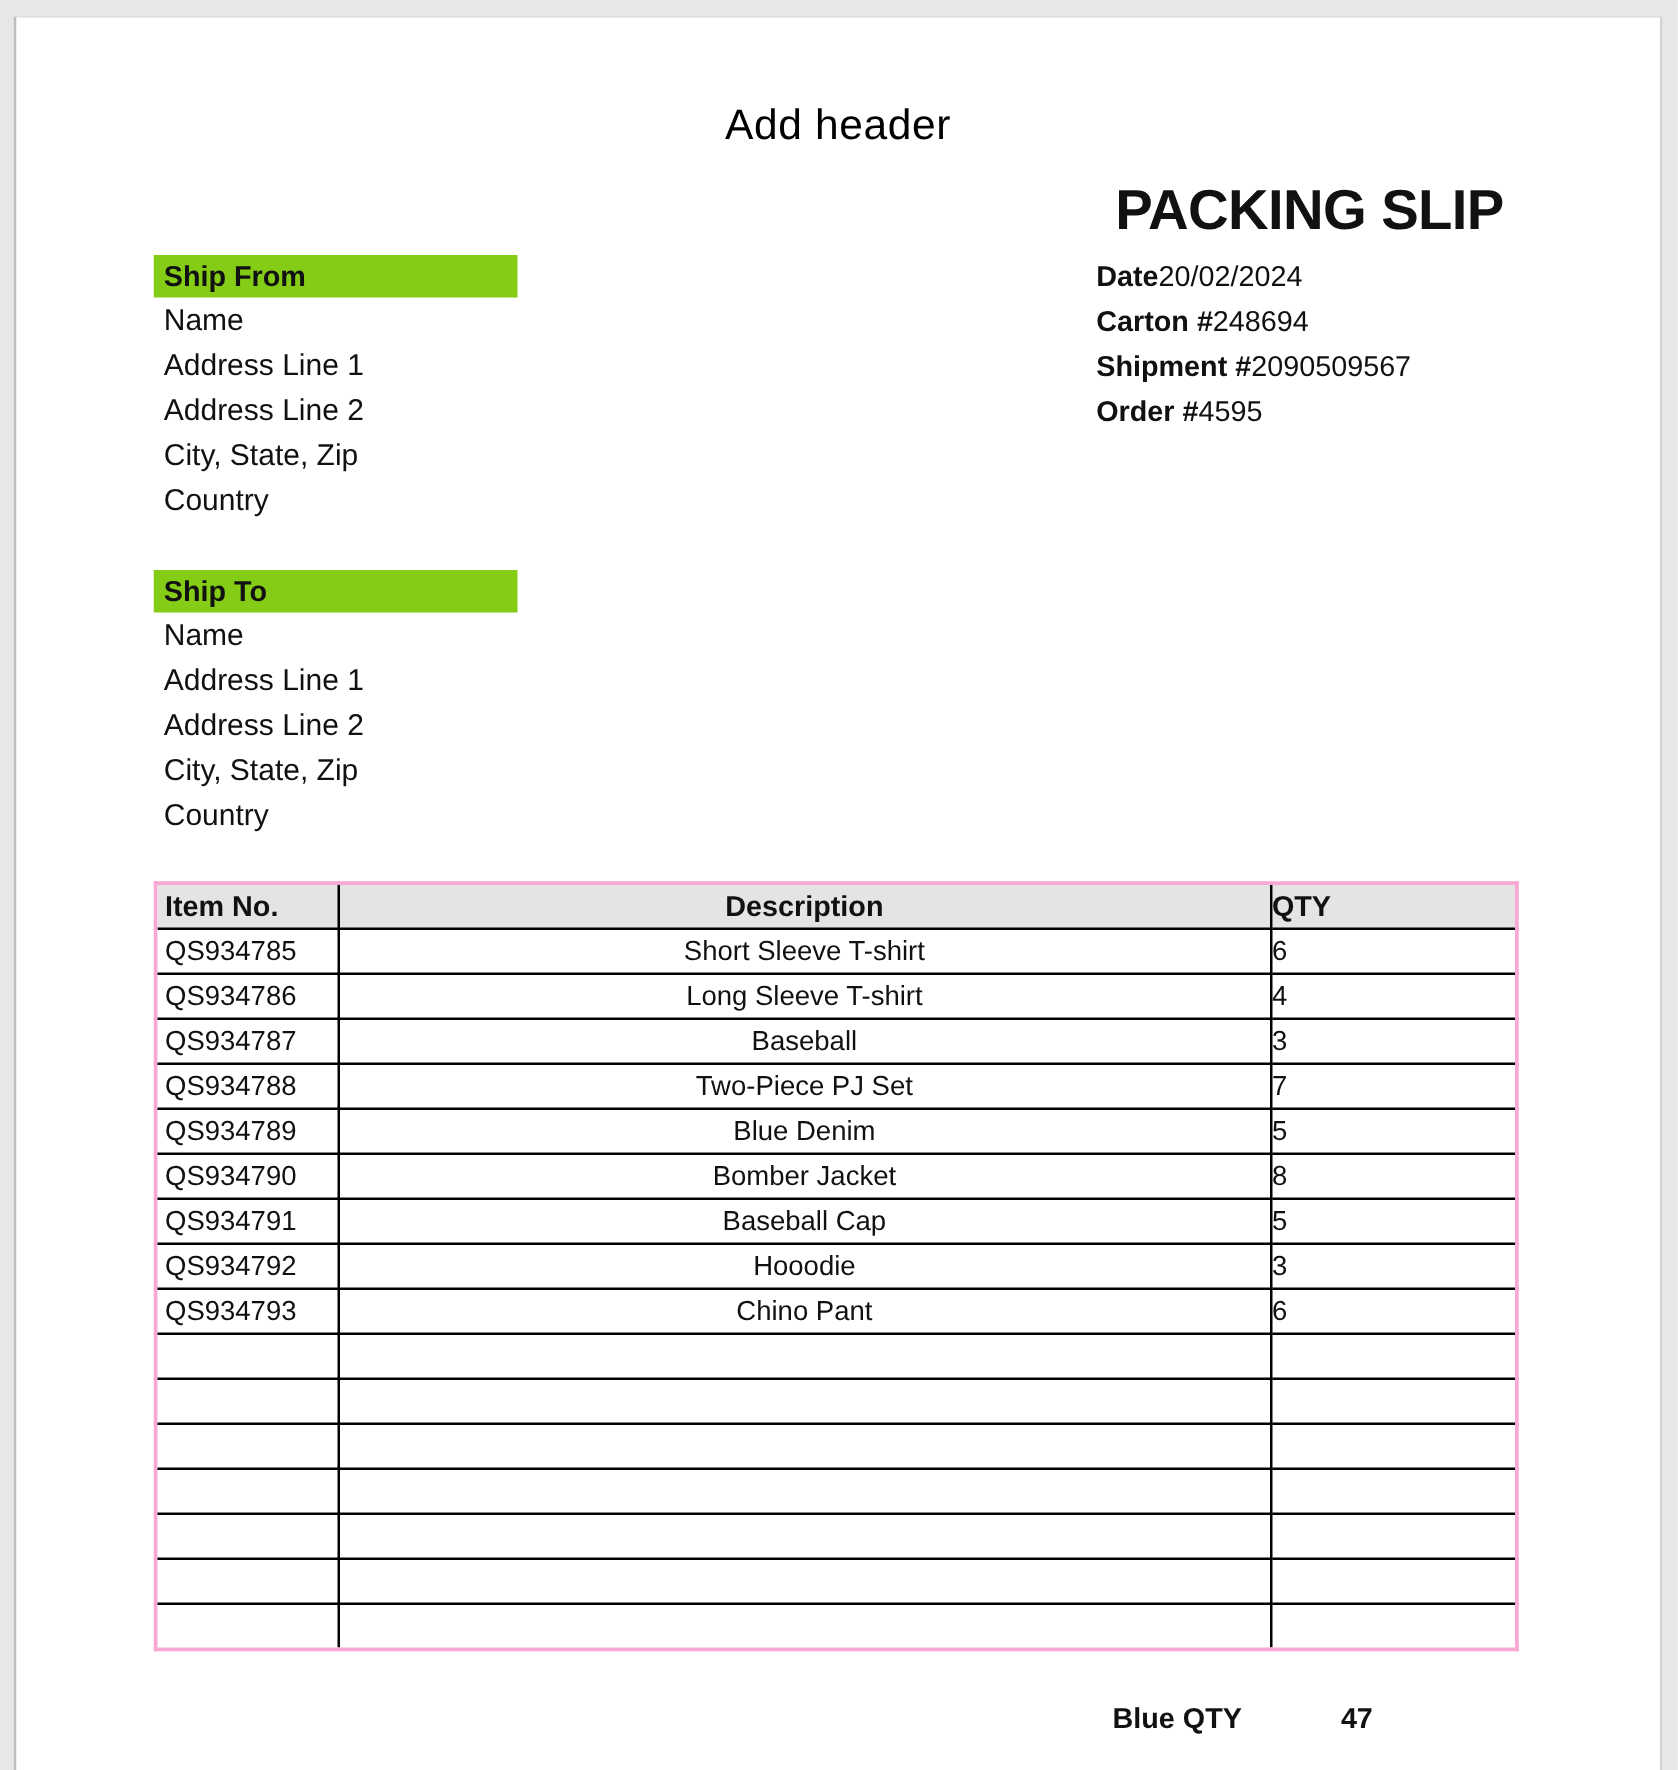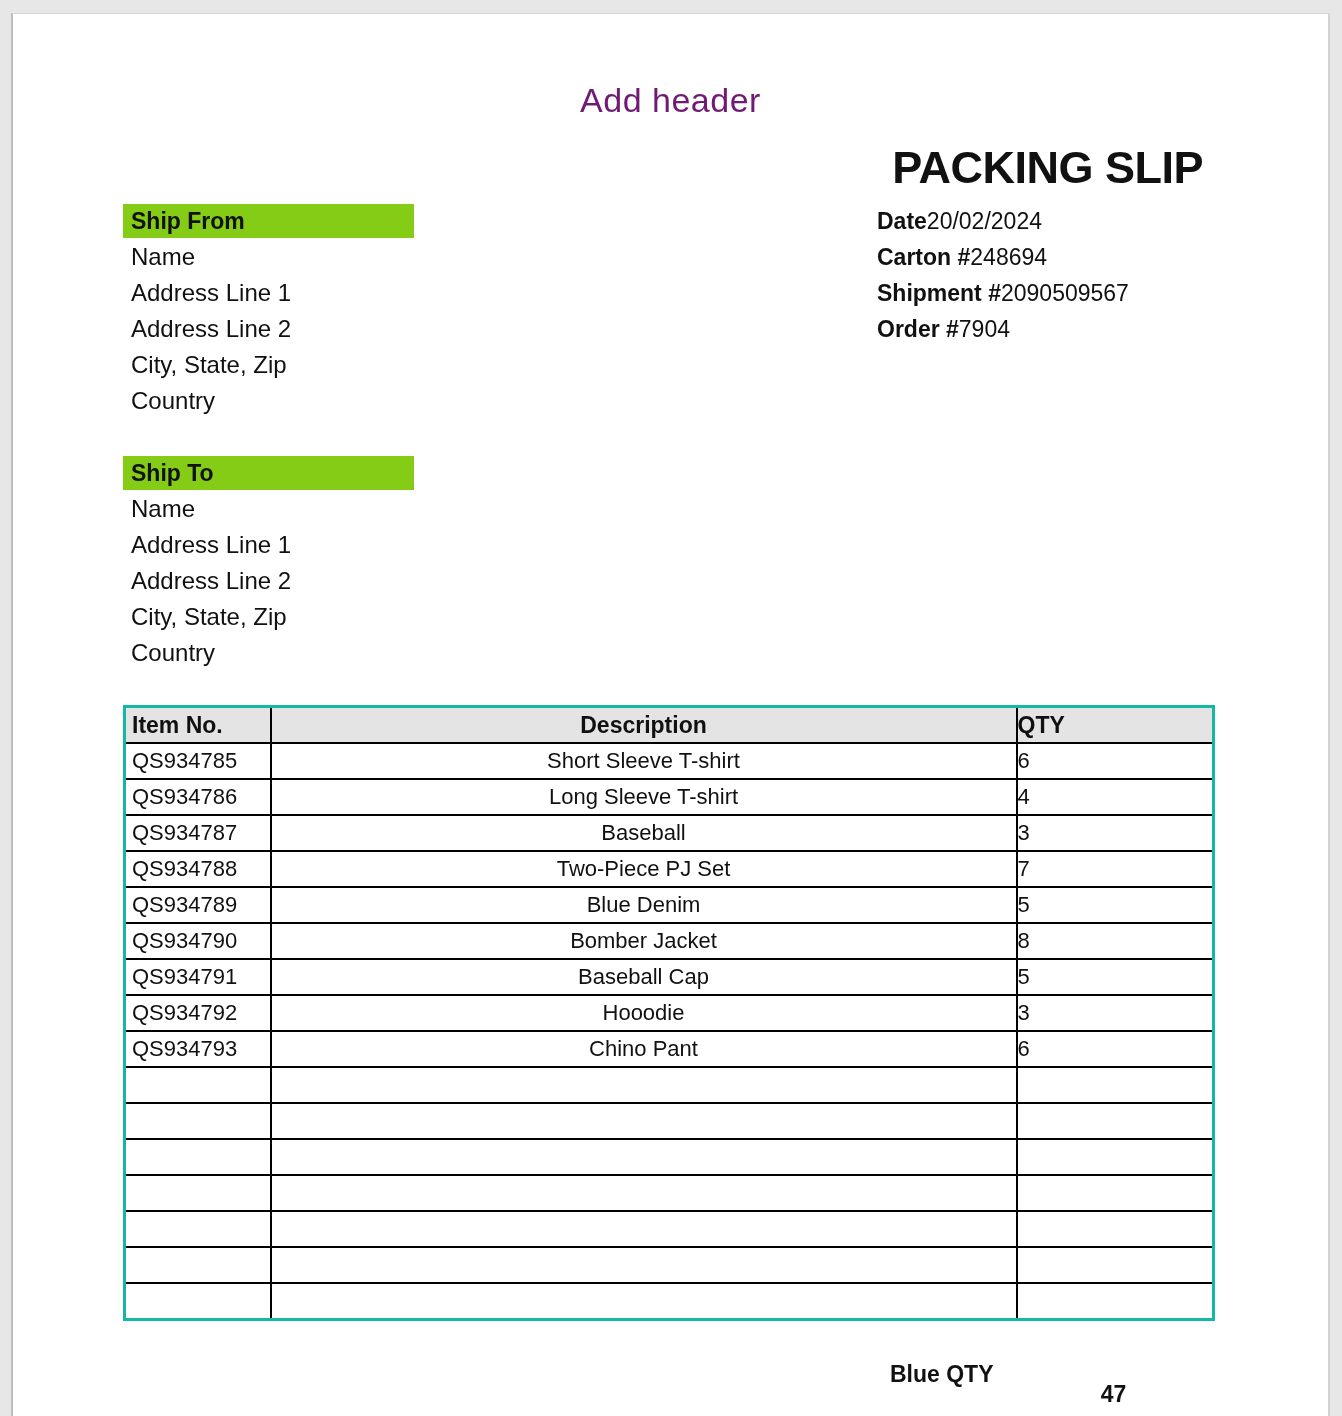--- a/index.html
+++ b/index.html
@@ -25,21 +25,21 @@
     box-sizing: border-box;
   }
   .add-header {
     position: absolute;
     top: 67px;
     left: 0;
     width: 100%;
     text-align: center;
     font-size: 34px;
     line-height: 38px;
-    color: #701a75;
+    color: #000000;
     letter-spacing: 0.5px;
     cursor: pointer;
   }
   .doc-title {
     position: absolute;
     top: 128px;
     right: 125px;
     font-size: 45px;
     line-height: 52px;
     font-weight: 700;
@@ -85,21 +85,21 @@
   .meta-label { font-weight: 700; }
   .meta-value { font-weight: 400; }
 
   .items-table {
     position: absolute;
     left: 110px;
     top: 691px;
     width: 1089px;
     border-collapse: collapse;
     table-layout: fixed;
-    border: 3px solid #14b8a6;
+    border: 3px solid #f9a8d4;
   }
   .items-table col.w-item { width: 146px; }
   .items-table col.w-desc { width: 746px; }
   .items-table col.w-qty  { width: 197px; }
   .items-table th, .items-table td {
     border: 2px solid #000000;
     height: 34px;
     padding: 0;
     font-size: 22px;
     overflow: hidden;
@@ -118,28 +118,27 @@
     position: absolute;
     left: 877px;
     top: 1342px;
     font-size: 23px;
     line-height: 36px;
     font-weight: 700;
     white-space: nowrap;
   }
   .total-value {
     position: absolute;
-    left: 1002px;
+    left: 974px;
     top: 1342px;
     width: 197px;
     text-align: center;
     font-size: 23px;
     line-height: 36px;
     font-weight: 700;
-    margin-top: 20px;
   }
 </style>
 </head>
 <body>
 
 <div class="page">
 
   <div class="add-header">Add header</div>
 
   <div class="doc-title">PACKING SLIP</div>
@@ -174,21 +173,21 @@
     <div class="meta-row">
       <span class="meta-label">Carton #</span>
       <span class="meta-value">248694</span>
     </div>
     <div class="meta-row">
       <span class="meta-label">Shipment #</span>
       <span class="meta-value">2090509567</span>
     </div>
     <div class="meta-row">
       <span class="meta-label">Order #</span>
-      <span class="meta-value">7904</span>
+      <span class="meta-value">4595</span>
     </div>
   </section>
 
   <table class="items-table">
     <colgroup>
       <col class="w-item">
       <col class="w-desc">
       <col class="w-qty">
     </colgroup>
     <thead>

